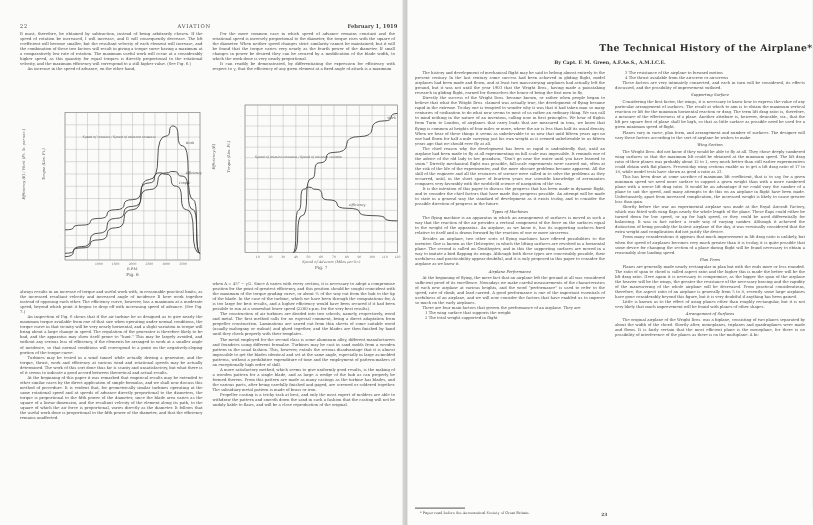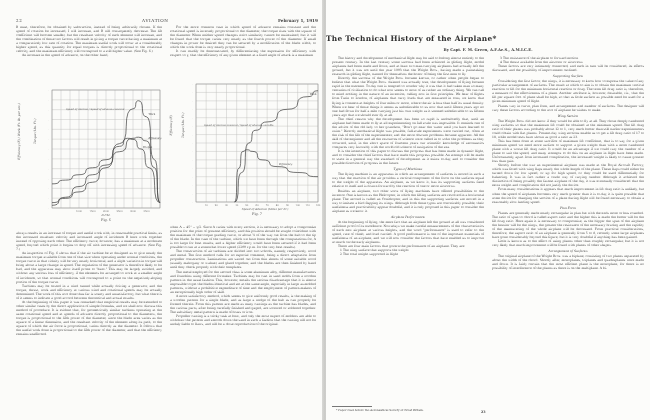--- a/index.html
+++ b/index.html
@@ -9,21 +9,21 @@
   #left-page { left:0; width:324px; }
   #right-page { left:326px; width:324px; background:#fcfcfa; }
   .gutter { position:absolute; left:322px; top:0; width:6px; height:420px;
             background:linear-gradient(to right,#d8d8d5,#c9c9c6,#e2e2df); }
   .run-head { position:absolute; top:18px; font-size:4.2px; letter-spacing:0.6px; color:#444; }
   .col { position:absolute; font-size:3.05px; line-height:4.05px; text-align:justify; color:#4a4a4a; }
   .col p { margin:0; text-indent:6px; }
   .col p.noindent { text-indent:0; }
   .col p.subhead { text-indent:0; text-align:center; font-style:italic; margin:2px 0 1px; color:#3a3a3a; }
   .col p.list { text-indent:8px; }
-  .title { position:absolute; left:0; width:324px; text-align:left; top:34px;
+  .title { position:absolute; left:0; width:324px; text-align:right; top:34px;
            font-size:7.4px; font-weight:bold; color:#2e2e2e; letter-spacing:0.3px; }
   .byline { position:absolute; left:0; width:324px; text-align:center; top:47px;
             font-size:3.8px; font-weight:bold; color:#3a3a3a; }
   .footnote { position:absolute; font-size:2.8px; color:#444; }
   .footrule { position:absolute; height:0; border-top:0.5px solid #777; }
   .page-num-r { position:absolute; font-size:3.4px; font-weight:bold; color:#444; }
   svg text { font-family:"DejaVu Serif", serif; }
 </style>
 </head>
 <body>

